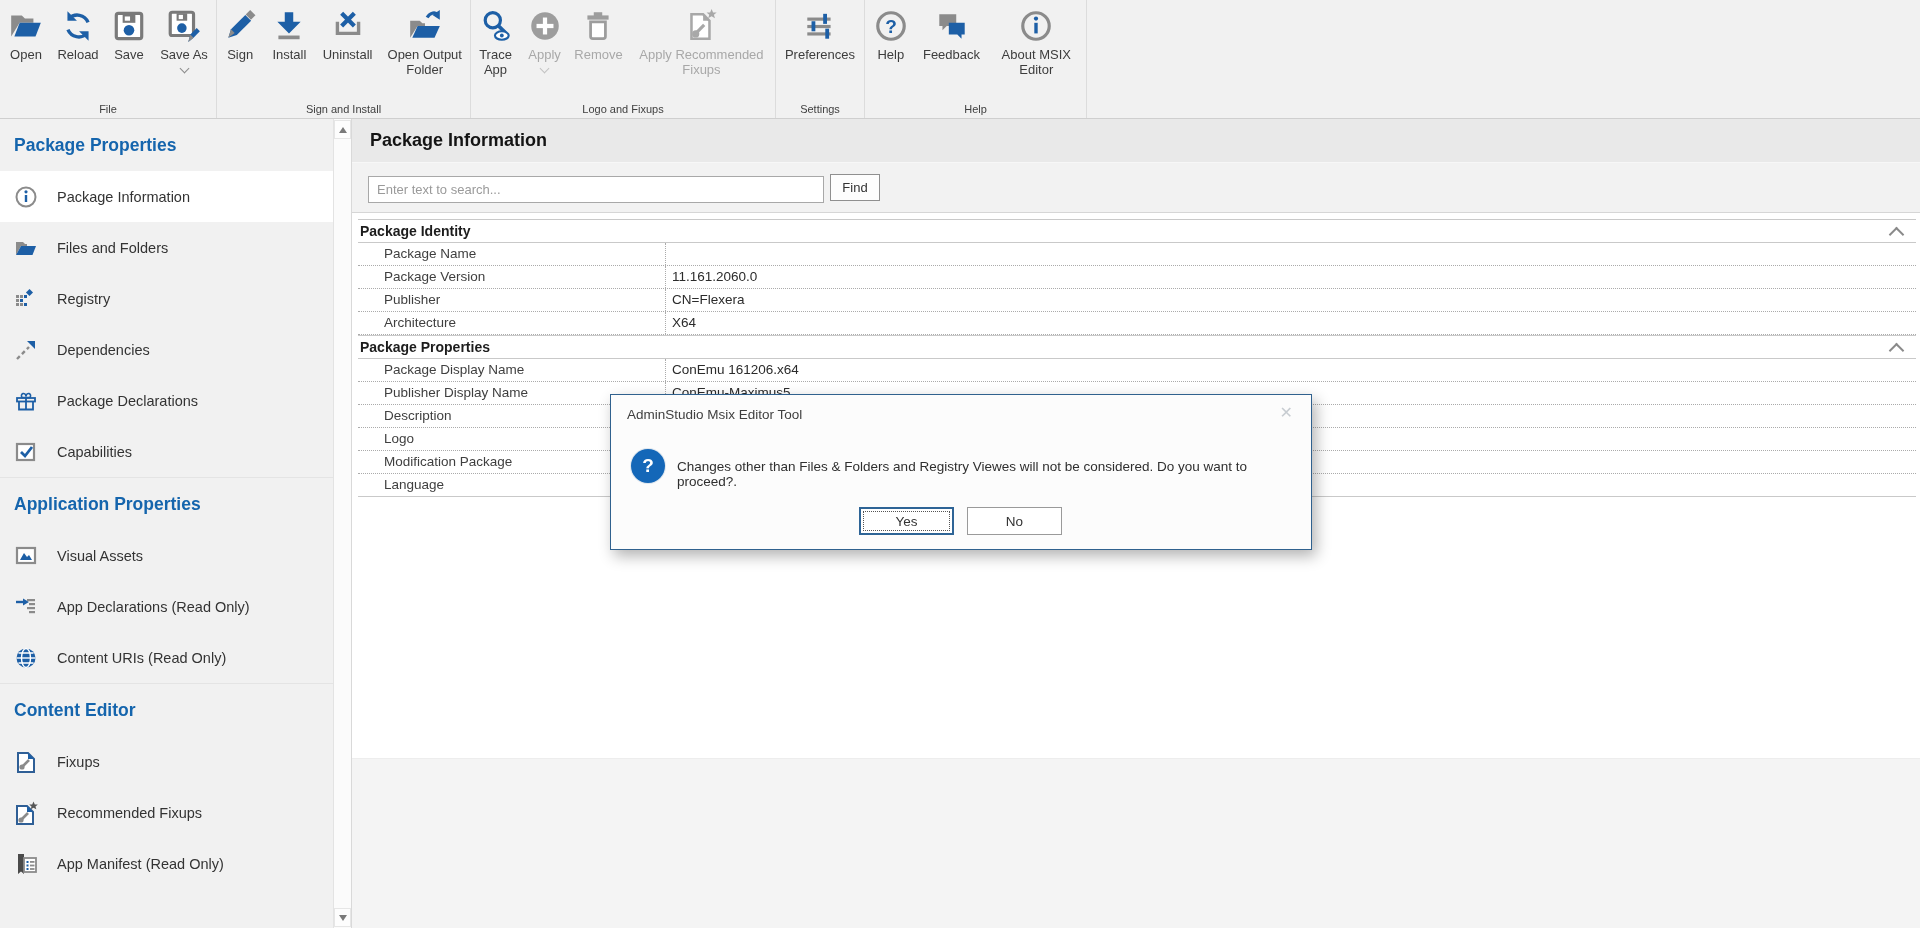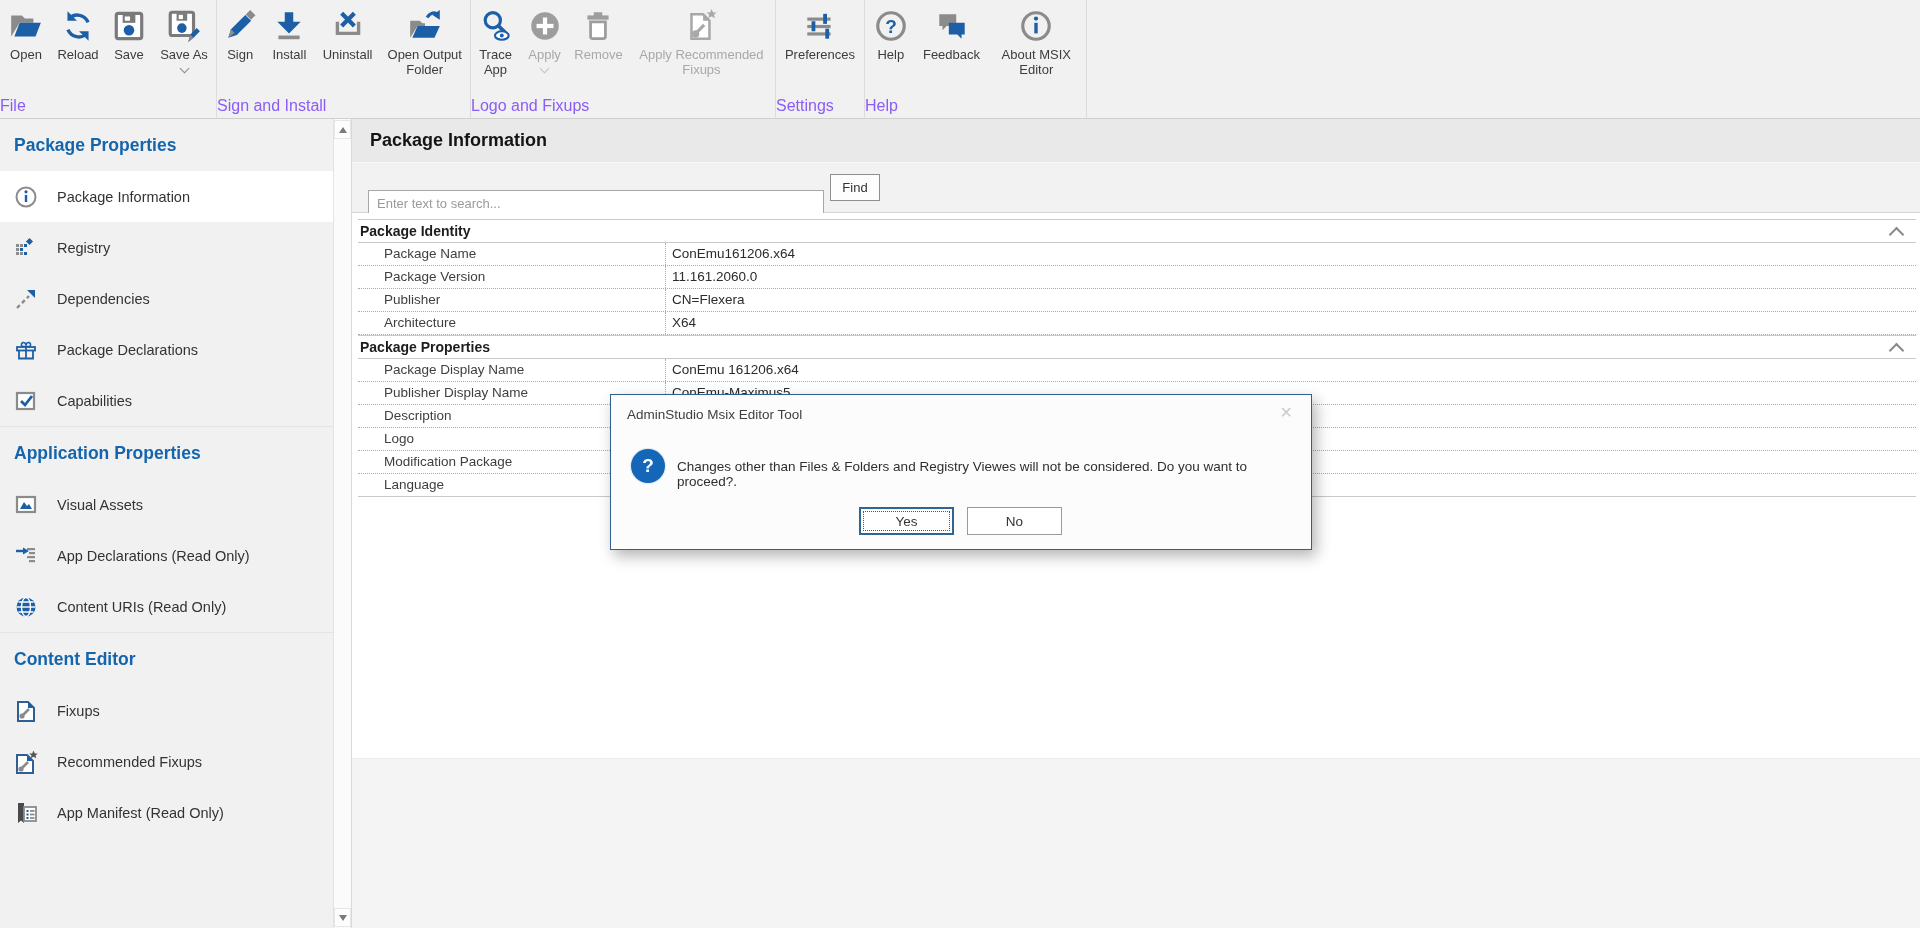--- a/index.html
+++ b/index.html
@@ -7,21 +7,21 @@
   body{position:relative;overflow:hidden;background:#f1f1f1;font-family:"Liberation Sans",sans-serif;color:#333}
 
   
   .toolbar{position:absolute;left:0;top:0;width:1920px;height:119px;background:#f1f1f1;border-bottom:1px solid #cfcfcf;display:flex}
   .tb-group{position:relative;height:118px;border-right:1px solid #dcdcdc}
   .tb-items{display:flex;justify-content:space-evenly;align-items:flex-start;padding-top:8px}
   .tb-btn{display:flex;flex-direction:column;align-items:center;cursor:default}
   .tb-ic{width:36px;height:36px;flex:none}
   .tb-lbl{margin-top:3px;font-size:13px;line-height:15px;color:#3d3d3d;text-align:center;white-space:normal}
   .dis .tb-lbl{color:#a8a8a8}
-  .tb-group-label{position:absolute;left:0;right:0;bottom:3px;text-align:left;font-size:16px;color:#8b5cf6}
+  .tb-group-label{position:absolute;left:0;right:0;bottom:3px;text-align:center;font-size:11px;color:#404040}
   .chev-dn{width:7px;height:7px;border-right:1.6px solid #8b8b8b;border-bottom:1.6px solid #8b8b8b;transform:rotate(45deg);margin-top:3px}
   .dis .chev-dn{border-color:#c2c2c2}
 
   
   .sidebar{position:absolute;left:0;top:119px;bottom:0;width:352px;background:#f1f1f1;border-right:1px solid #d9d9d9;overflow:hidden}
   .sb-inner{position:absolute;left:0;top:0;bottom:0;right:18px}
   .sb-sec-hdr{height:52px;display:flex;align-items:center;padding-left:14px;font-size:17.5px;font-weight:bold;color:#1565ad}
   .sb-sec{border-top:1px solid #e4e4e4}
   .sb-sec:first-child{border-top:none}
   .sb-item{height:51px;display:flex;align-items:center;padding-left:13px;cursor:default}
@@ -32,21 +32,21 @@
   .sb-up,.sb-down{position:absolute;left:0;width:17px;height:19px;display:flex;align-items:center;justify-content:center;background:#fdfdfd;border:1px solid #e6e6e6}
   .sb-up{top:1px}.sb-down{bottom:1px}
   .tri-up{width:0;height:0;border-left:4.5px solid transparent;border-right:4.5px solid transparent;border-bottom:6px solid #7a7a7a}
   .tri-down{width:0;height:0;border-left:4.5px solid transparent;border-right:4.5px solid transparent;border-top:6px solid #7a7a7a}
 
   
   .main{position:absolute;left:352px;top:119px;right:0;bottom:0}
   .main-hdr{position:absolute;left:0;top:0;right:0;height:44px;background:#e9e9e9;display:flex;align-items:center;padding-left:18px;border-bottom:1px solid #f7f7f7}
   .main-title{font-size:18px;font-weight:bold;color:#141414}
   .search-band{position:absolute;left:0;top:44px;right:0;height:50px;background:#f2f2f2;border-bottom:1px solid #d6d6d6}
-  .search-input{position:absolute;left:16px;top:27px;width:456px;height:27px;border:1px solid #a8a8a8;background:#fff;font-family:"Liberation Sans",sans-serif;font-size:13px;color:#333;padding:0 8px}
+  .search-input{position:absolute;left:16px;top:13px;width:456px;height:27px;border:1px solid #a8a8a8;background:#fff;font-family:"Liberation Sans",sans-serif;font-size:13px;color:#333;padding:0 8px}
   .search-input::placeholder{color:#9a9a9a}
   .find-btn{position:absolute;left:478px;top:11px;width:50px;height:27px;background:#fdfdfd;border:1px solid #8f8f8f;font-family:"Liberation Sans",sans-serif;font-size:13px;color:#333}
   .main-body{position:absolute;left:0;top:94px;right:0;height:545px;background:#fff}
   .main-lower{position:absolute;left:0;top:639px;right:0;bottom:0;background:#f4f4f4;border-top:1px solid #ededed}
 
   
   .grid{position:absolute;left:6px;top:100px;width:1558px}
   .grid-hdr{position:relative;height:24px;line-height:23px;border-top:1px solid #c9c9c9;border-bottom:1px solid #c9c9c9;font-size:14px;font-weight:bold;color:#1c1c1c;padding-left:2px;background:#fff}
   .chev-up{position:absolute;right:14px;top:9px;width:11px;height:11px;border-top:2px solid #8a8a8a;border-left:2px solid #8a8a8a;transform:rotate(45deg)}
   .grid-row{display:flex;height:23px;line-height:22px;font-size:13.5px;border-bottom:1px dotted #ababab;background:#fff}
@@ -252,20 +252,27 @@
       <div class="sb-item sel">
         <svg class="sb-ic" viewBox="0 0 24 24">
             <circle cx="12" cy="12" r="9.5" fill="none" stroke="#8b8b8b" stroke-width="2"></circle>
             <rect x="10.8" y="10" width="2.4" height="7" fill="#1d5fa6"></rect>
             <circle cx="12" cy="6.8" r="1.6" fill="#1d5fa6"></circle>
           </svg>
         <span class="sb-lbl">Package Information</span>
       </div>
       <div class="sb-item">
         <svg class="sb-ic" viewBox="0 0 24 24">
+            <path fill="#8b8b8b" d="M2 19V6h7l2 2h2v2H7z"></path>
+            <path fill="#1d5fa6" d="M7 10h15l-3.5 9H2z"></path>
+          </svg>
+        <span class="sb-lbl">Files and Folders</span>
+      </div>
+      <div class="sb-item">
+        <svg class="sb-ic" viewBox="0 0 24 24">
             <g fill="#8b8b8b">
               <rect x="2" y="8" width="3" height="3"></rect>
               <rect x="6" y="8" width="3" height="3"></rect>
               <rect x="2" y="12" width="3" height="3"></rect>
               <rect x="2" y="16" width="3" height="3"></rect>
               <rect x="6" y="16" width="3" height="3"></rect>
             </g>
             <g fill="#1d5fa6">
               <rect x="10" y="8" width="3" height="3"></rect>
               <rect x="6" y="12" width="3" height="3"></rect>
@@ -397,21 +404,20 @@
   <div class="main-body"></div>
   <div class="main-lower"></div>
 
   <div class="grid">
     <div class="grid-hdr">
       <span>Package Identity</span>
       <span class="chev-up"></span>
     </div>
     <div class="grid-row">
       <div class="cell-l">Package Name</div>
-      <div class="cell-v">ConEmu161206.x64</div>
     </div>
     <div class="grid-row">
       <div class="cell-l">Package Version</div>
       <div class="cell-v">11.161.2060.0</div>
     </div>
     <div class="grid-row">
       <div class="cell-l">Publisher</div>
       <div class="cell-v">CN=Flexera</div>
     </div>
     <div class="grid-row">

